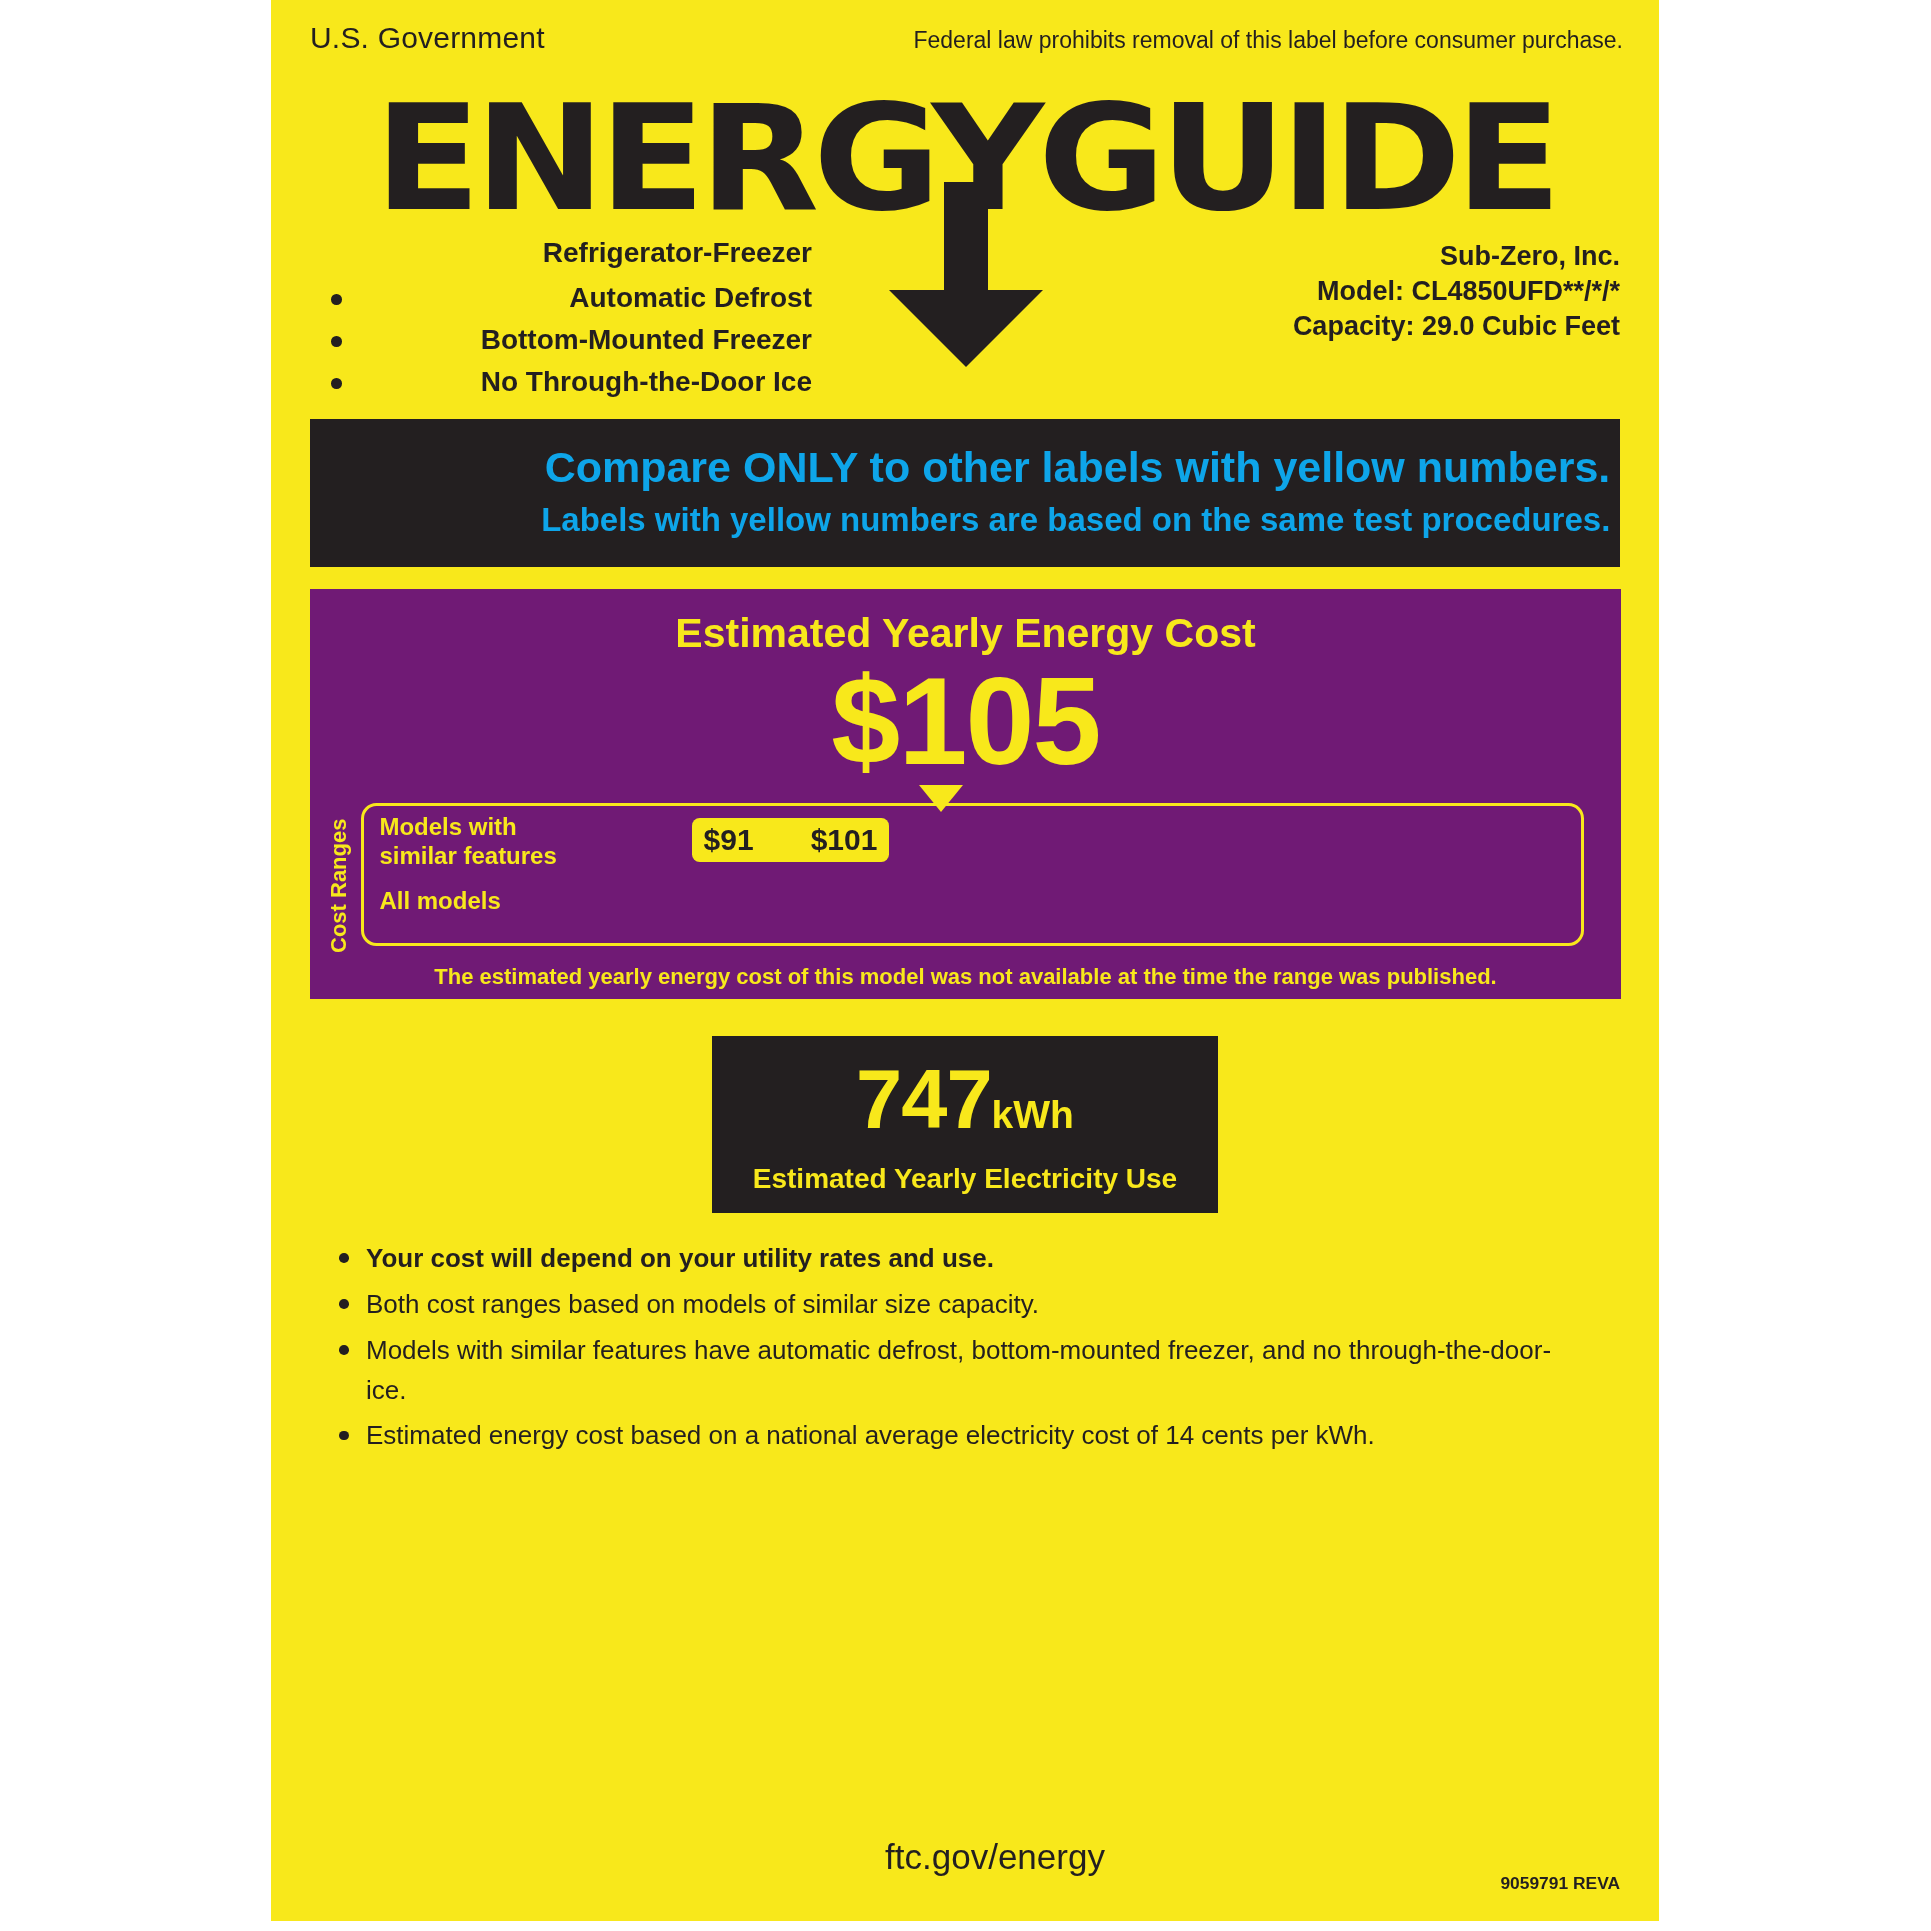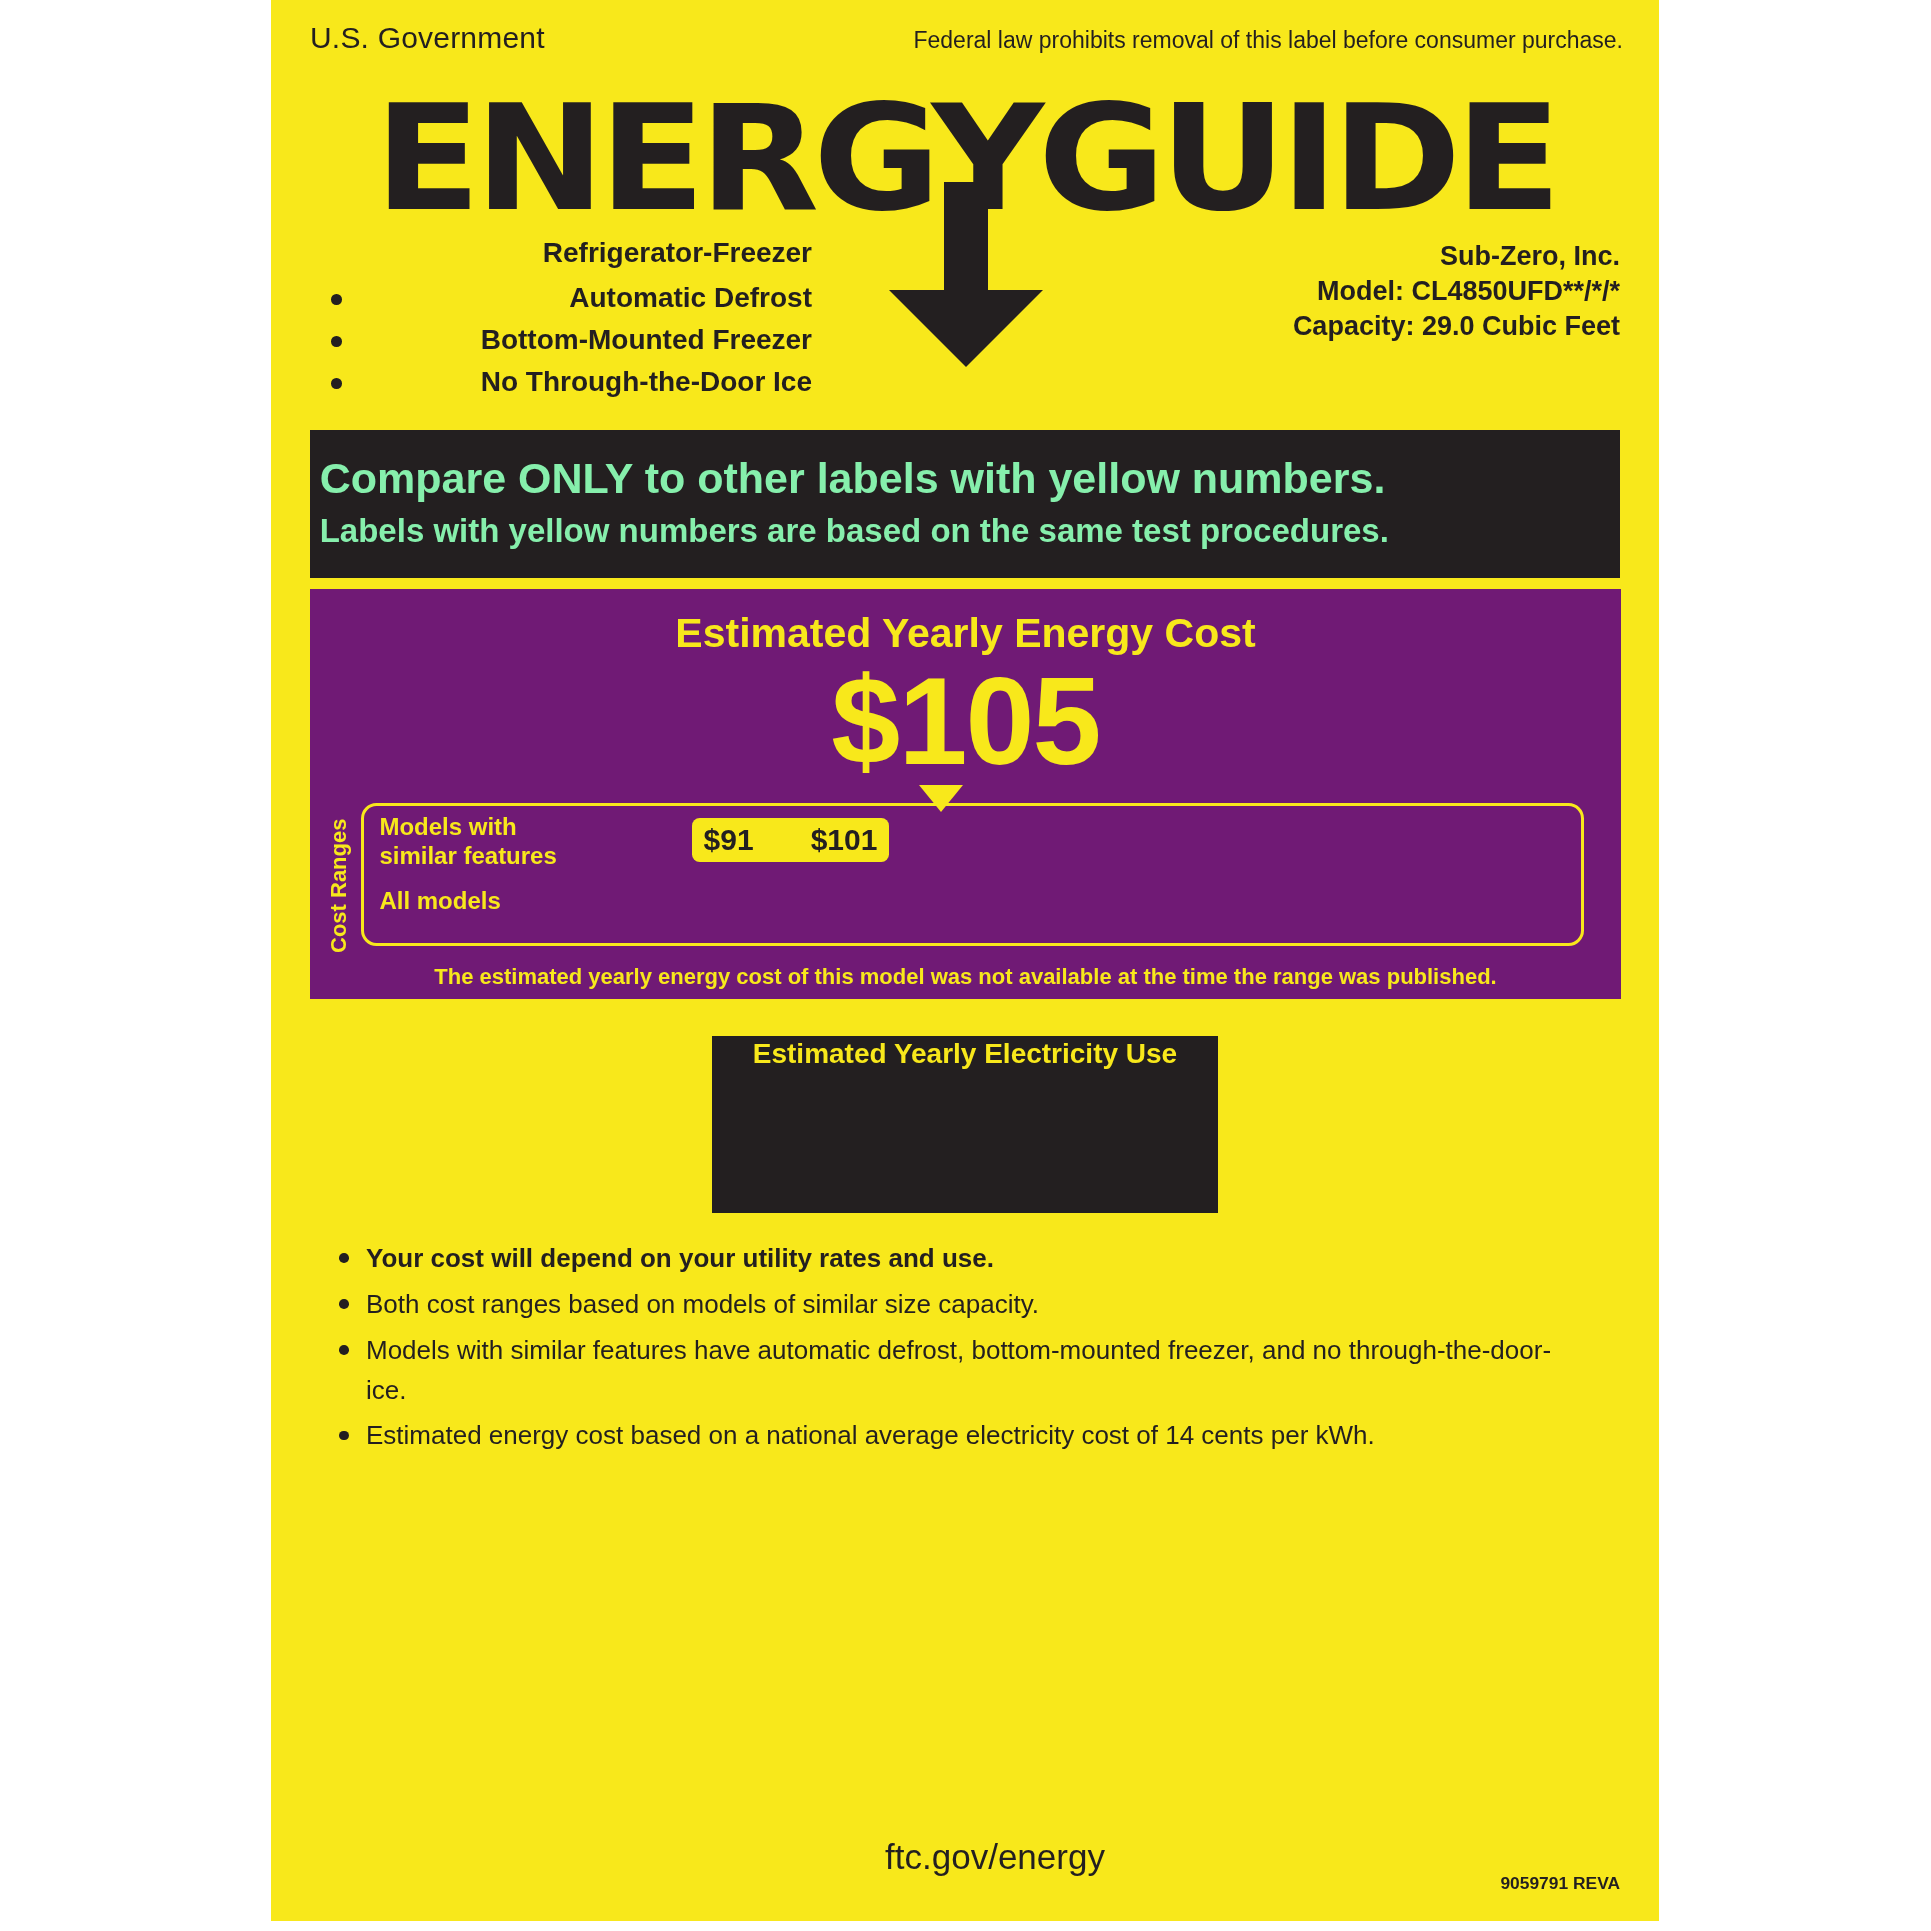--- a/index.html
+++ b/index.html
@@ -131,25 +131,25 @@
     line-height: 35px;
   }
 
   .compare {
     position: absolute;
     left: 0px;
     top: 415px;
     width: 1388px;
   }
   .compare .inner {
-    margin: 15px 39px;
+    margin: 4px 39px;
     background: #231f20;
-    color: #86efac;
+    color: #0ea5e9;
     padding: 21px 9.7px 25px;
-    text-align: left;
+    text-align: right;
   }
   .compare .l1 {
     font-size: 43px;
     font-weight: bold;
     line-height: 54px;
   }
   .compare .l2 {
     font-size: 33px;
     font-weight: bold;
     line-height: 44px;
@@ -404,20 +404,21 @@
       </div>
       <div class="rr rr2">
         <div class="rlabel">All models</div>
       </div>
     </div>
 
     <div class="costnote">The estimated yearly energy cost of this model was not available at the time the range was published.</div>
   </div>
 
   <div class="kwhbox">
+    <div class="num"><span>747</span><span class="unit">kWh</span></div>
     <div class="sub">Estimated Yearly Electricity Use</div>
   </div>
 
   <div class="notes">
     <ul>
       <li class="bold">Your cost will depend on your utility rates and use.</li>
       <li>Both cost ranges based on models of similar size capacity.</li>
       <li>Models with similar features have automatic defrost, bottom-mounted freezer, and no through-the-door-ice.</li>
       <li>Estimated energy cost based on a national average electricity cost of 14 cents per kWh.</li>
     </ul>

